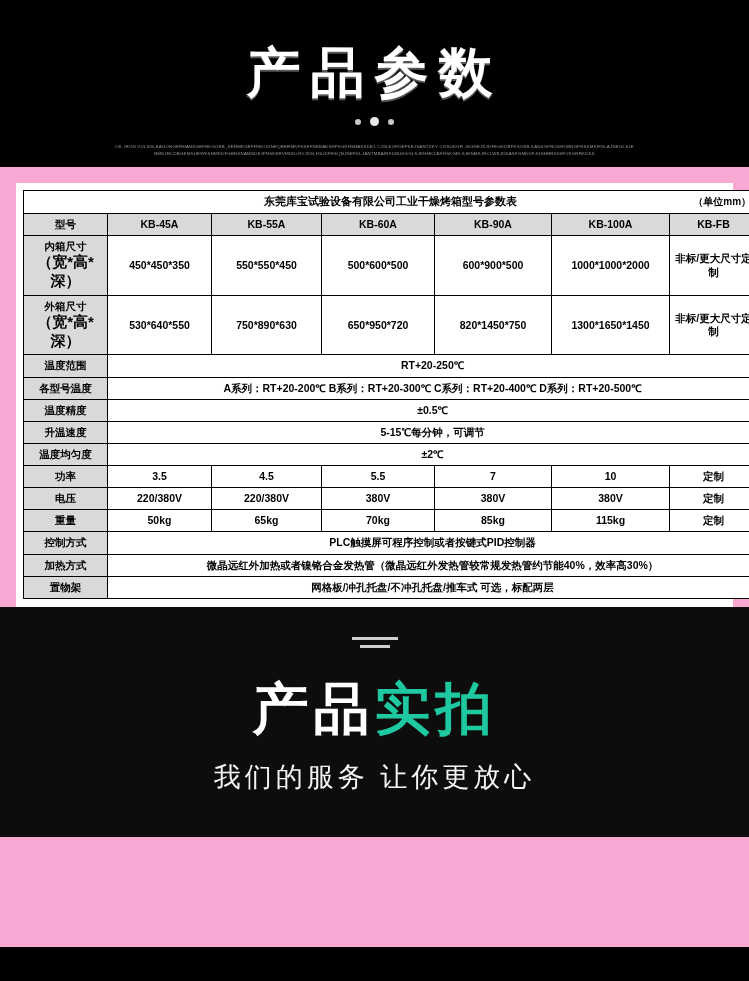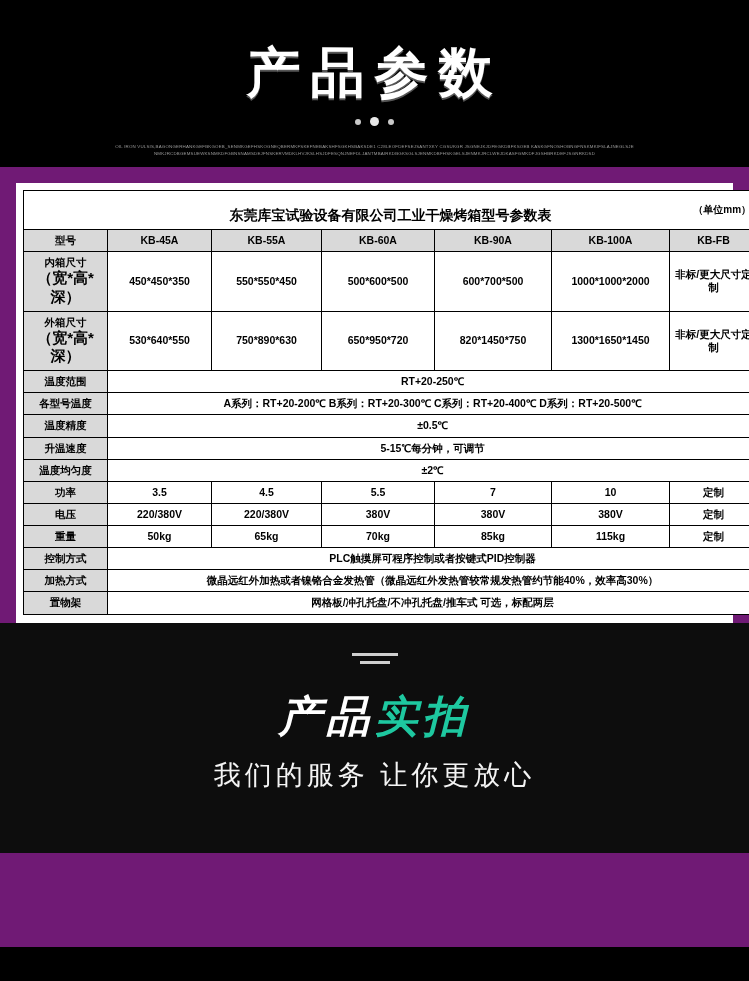--- a/index.html
+++ b/index.html
@@ -11,21 +11,21 @@
     width: 749px;
     height: 981px;
     font-family: "Liberation Sans", sans-serif;
     color: #fff;
     overflow: hidden;
   }
   .page {
     position: relative;
     width: 749px;
     height: 947px;
-    background: #701a75;
+    background: #f9a8d4;
   }
 
   
   .hero {
     background: #000;
     padding-top: 44px;
     padding-bottom: 10px;
     text-align: center;
   }
   .hero-title {
@@ -98,21 +98,21 @@
     font-size: 11.5px;
     padding: 6px 4px;
     position: relative;
   }
   .caption-inner {
     display: flex;
     align-items: center;
     justify-content: center;
     position: relative;
   }
-  .caption-title { font-weight: bold; font-size: 14px; margin-top: 12px; }
+  .caption-title { font-weight: bold; font-size: 11px; }
   .caption-unit {
     position: absolute;
     right: 4px;
     font-size: 10px;
     font-weight: bold;
   }
   .hdr td { background: #d9d9d9; font-size: 11px; padding: 6px 2px; }
   .rowlabel { background: #d9d9d9; width: 84px; font-size: 11px; }
   .twoline { line-height: 1.15; }
   .twoline .sub { font-size: 15px; font-weight: bold; display: block; }
@@ -140,25 +140,24 @@
     width: 46px;
     margin: 0 auto 24px auto;
   }
   .bars .b {
     height: 3px;
     background: #cfcfcf;
     margin-bottom: 5px;
   }
   .bars .b.short { width: 30px; margin-left: 8px; }
   .hero2-title {
-    font-size: 43px;
+    font-size: 56px;
     font-weight: bold;
     letter-spacing: 5px;
     color: #ffffff;
-    font-style: italic;
   }
   .hero2-title .accent { color: #1ec8a0; }
   .hero2-sub {
     margin-top: 11px;
     font-size: 27px;
     letter-spacing: 4px;
     color: #f4f4f4;
     font-weight: normal;
   }
 </style>
@@ -209,21 +208,21 @@
         </tr>
 
         <tr class="rowtall">
           <td class="rowlabel twoline">
             <span>内箱尺寸</span>
             <span class="sub">（宽*高*深）</span>
           </td>
           <td>450*450*350</td>
           <td>550*550*450</td>
           <td>500*600*500</td>
-          <td>600*700*500</td>
+          <td>600*900*500</td>
           <td>1000*1000*2000</td>
           <td class="cellsmall">非标/更大尺寸定制</td>
         </tr>
 
         <tr class="rowtall">
           <td class="rowlabel twoline">
             <span>外箱尺寸</span>
             <span class="sub">（宽*高*深）</span>
           </td>
           <td>530*640*550</td>

